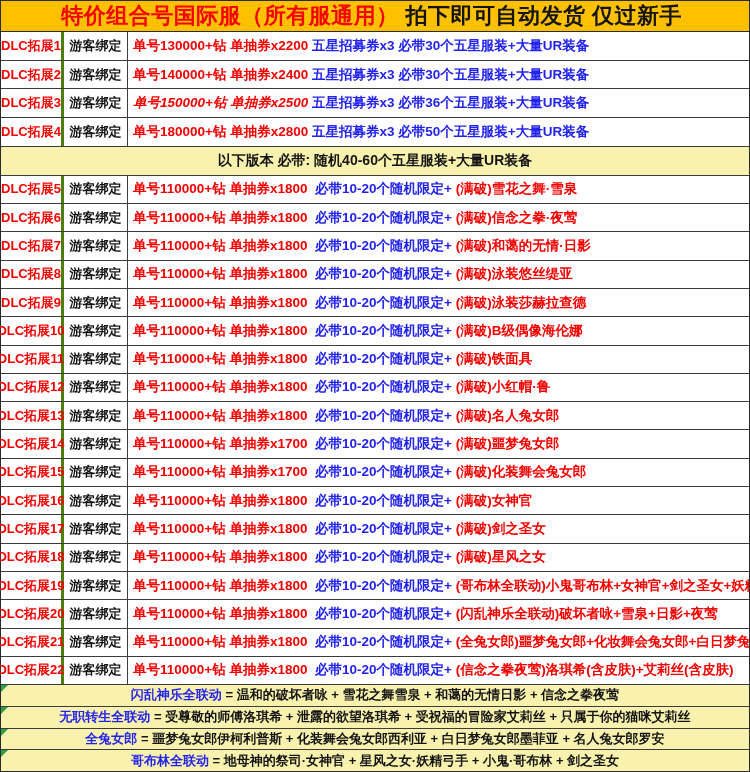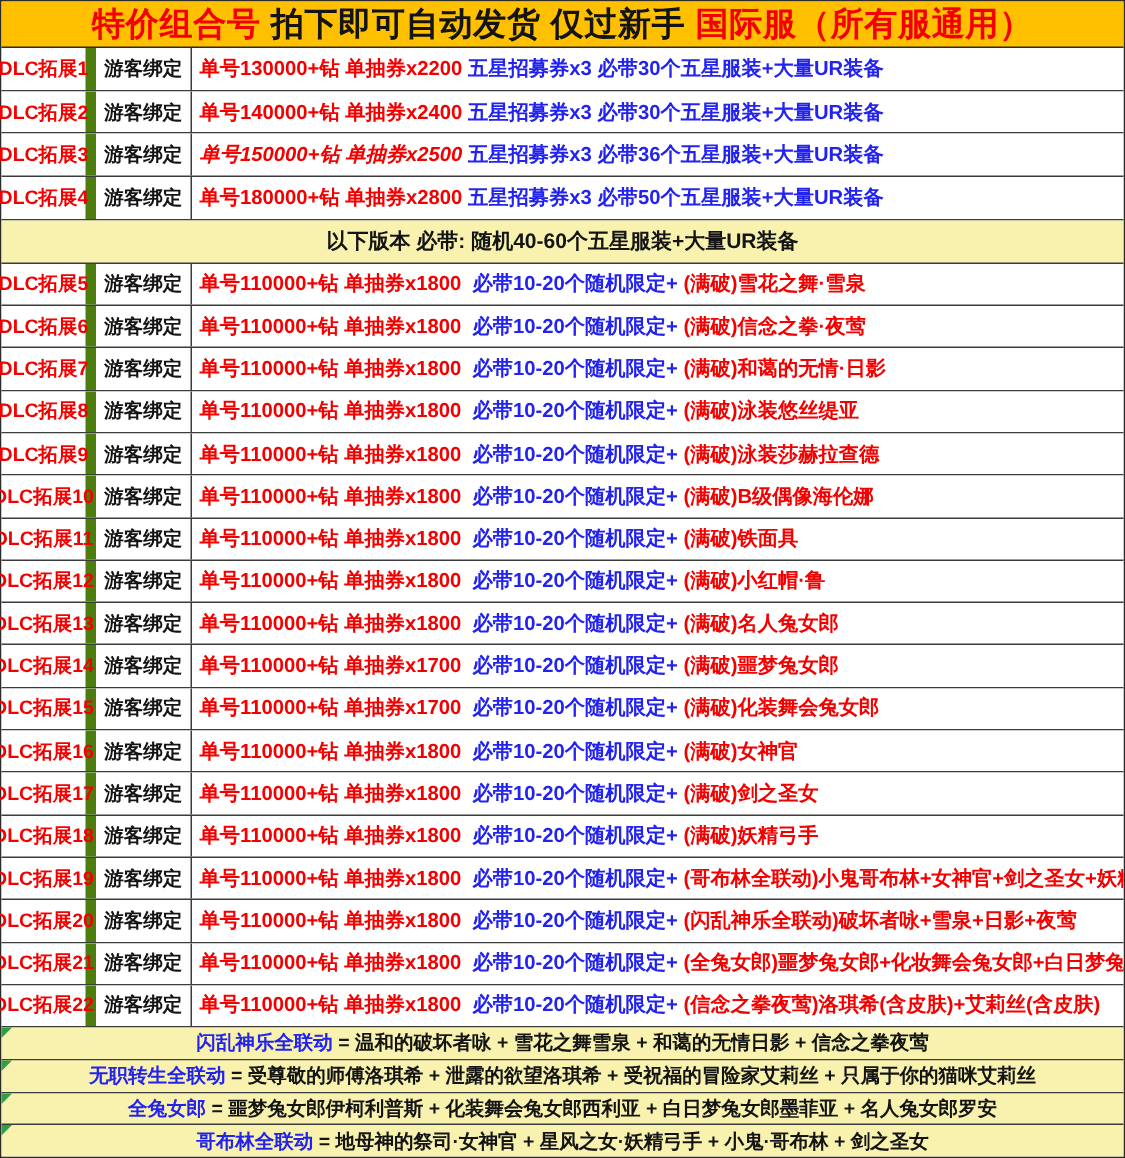--- a/index.html
+++ b/index.html
@@ -26,21 +26,21 @@
   .prow {
     flex: none; display: flex;
     background: #ffffff;
     border-bottom: 1px solid #3c3c3c;
   }
   .prow.h1 { height: 28.7px; }
   .prow.h2 { height: 28.3px; }
   .c1 {
     width: 63px; flex: none;
     display: flex; align-items: center; justify-content: center;
-    font-size: 13px; border-right: 7px solid #4d7c0f;
+    font-size: 13px; border-right: 3px solid #4d7c0f;
     white-space: nowrap;
   }
   .c2 {
     width: 64px; flex: none;
     display: flex; align-items: center; justify-content: center;
     font-size: 13px; color: #141414;
     border-right: 1px solid #3c3c3c;
     white-space: nowrap;
   }
   .c3 {
@@ -70,21 +70,21 @@
     position: absolute; left: 0; top: 0;
     width: 0; height: 0;
     border-top: 7px solid #2f9e44;
     border-right: 7px solid transparent;
   }
 </style>
 </head>
 <body>
 
 <div class="table">
-  <div class="header" id="header-line"><span style="color: rgb(244, 0, 0);">特价组合号</span><span style="color: rgb(20, 20, 20);"> 拍下即可自动发货 仅过新手 </span><span style="color: rgb(244, 0, 0);">国际服（所有服通用）</span></div>
+  <div class="header" id="header-line"><span style="color: rgb(244, 0, 0);">特价组合号</span><span style="color: rgb(244, 0, 0);">国际服（所有服通用）</span><span style="color: rgb(20, 20, 20);"> 拍下即可自动发货 仅过新手 </span></div>
   <div id="rows-top" style="display:contents"><div class="prow h1">
         <div class="c1" style="color: rgb(244, 0, 0);">DLC拓展1</div>
         <div class="c2">游客绑定</div>
         <div class="c3"><span style="color: rgb(244, 0, 0);">单号130000+钻 单抽券x2200 </span><span style="color: rgb(35, 35, 239);">五星招募券x3 必带30个五星服装+大量UR装备</span></div>
       </div><div class="prow h1">
         <div class="c1" style="color: rgb(244, 0, 0);">DLC拓展2</div>
         <div class="c2">游客绑定</div>
         <div class="c3"><span style="color: rgb(244, 0, 0);">单号140000+钻 单抽券x2400 </span><span style="color: rgb(35, 35, 239);">五星招募券x3 必带30个五星服装+大量UR装备</span></div>
       </div><div class="prow h1">
         <div class="c1" style="color: rgb(244, 0, 0);">DLC拓展3</div>
@@ -144,21 +144,21 @@
         <div class="c1" style="color: rgb(244, 0, 0);">DLC拓展16</div>
         <div class="c2">游客绑定</div>
         <div class="c3"><span style="color: rgb(244, 0, 0);">单号110000+钻 单抽券x1800 </span><span style="color: rgb(35, 35, 239);"> 必带10-20个随机限定+ </span><span style="color: rgb(244, 0, 0);">(满破)女神官</span></div>
       </div><div class="prow h2">
         <div class="c1" style="color: rgb(244, 0, 0);">DLC拓展17</div>
         <div class="c2">游客绑定</div>
         <div class="c3"><span style="color: rgb(244, 0, 0);">单号110000+钻 单抽券x1800 </span><span style="color: rgb(35, 35, 239);"> 必带10-20个随机限定+ </span><span style="color: rgb(244, 0, 0);">(满破)剑之圣女</span></div>
       </div><div class="prow h2">
         <div class="c1" style="color: rgb(244, 0, 0);">DLC拓展18</div>
         <div class="c2">游客绑定</div>
-        <div class="c3"><span style="color: rgb(244, 0, 0);">单号110000+钻 单抽券x1800 </span><span style="color: rgb(35, 35, 239);"> 必带10-20个随机限定+ </span><span style="color: rgb(244, 0, 0);">(满破)妖精弓手</span></div>
+        <div class="c3"><span style="color: rgb(244, 0, 0);">单号110000+钻 单抽券x1800 </span><span style="color: rgb(35, 35, 239);"> 必带10-20个随机限定+ </span><span style="color: rgb(244, 0, 0);">(满破)星风之女</span></div>
       </div><div class="prow h2">
         <div class="c1" style="color: rgb(244, 0, 0);">DLC拓展19</div>
         <div class="c2">游客绑定</div>
         <div class="c3"><span style="color: rgb(244, 0, 0);">单号110000+钻 单抽券x1800 </span><span style="color: rgb(35, 35, 239);"> 必带10-20个随机限定+ </span><span style="color: rgb(244, 0, 0);">(哥布林全联动)小鬼哥布林+女神官+剑之圣女+妖精弓手</span></div>
       </div><div class="prow h2">
         <div class="c1" style="color: rgb(244, 0, 0);">DLC拓展20</div>
         <div class="c2">游客绑定</div>
         <div class="c3"><span style="color: rgb(244, 0, 0);">单号110000+钻 单抽券x1800 </span><span style="color: rgb(35, 35, 239);"> 必带10-20个随机限定+ </span><span style="color: rgb(244, 0, 0);">(闪乱神乐全联动)破坏者咏+雪泉+日影+夜莺</span></div>
       </div><div class="prow h2">
         <div class="c1" style="color: rgb(244, 0, 0);">DLC拓展21</div>

